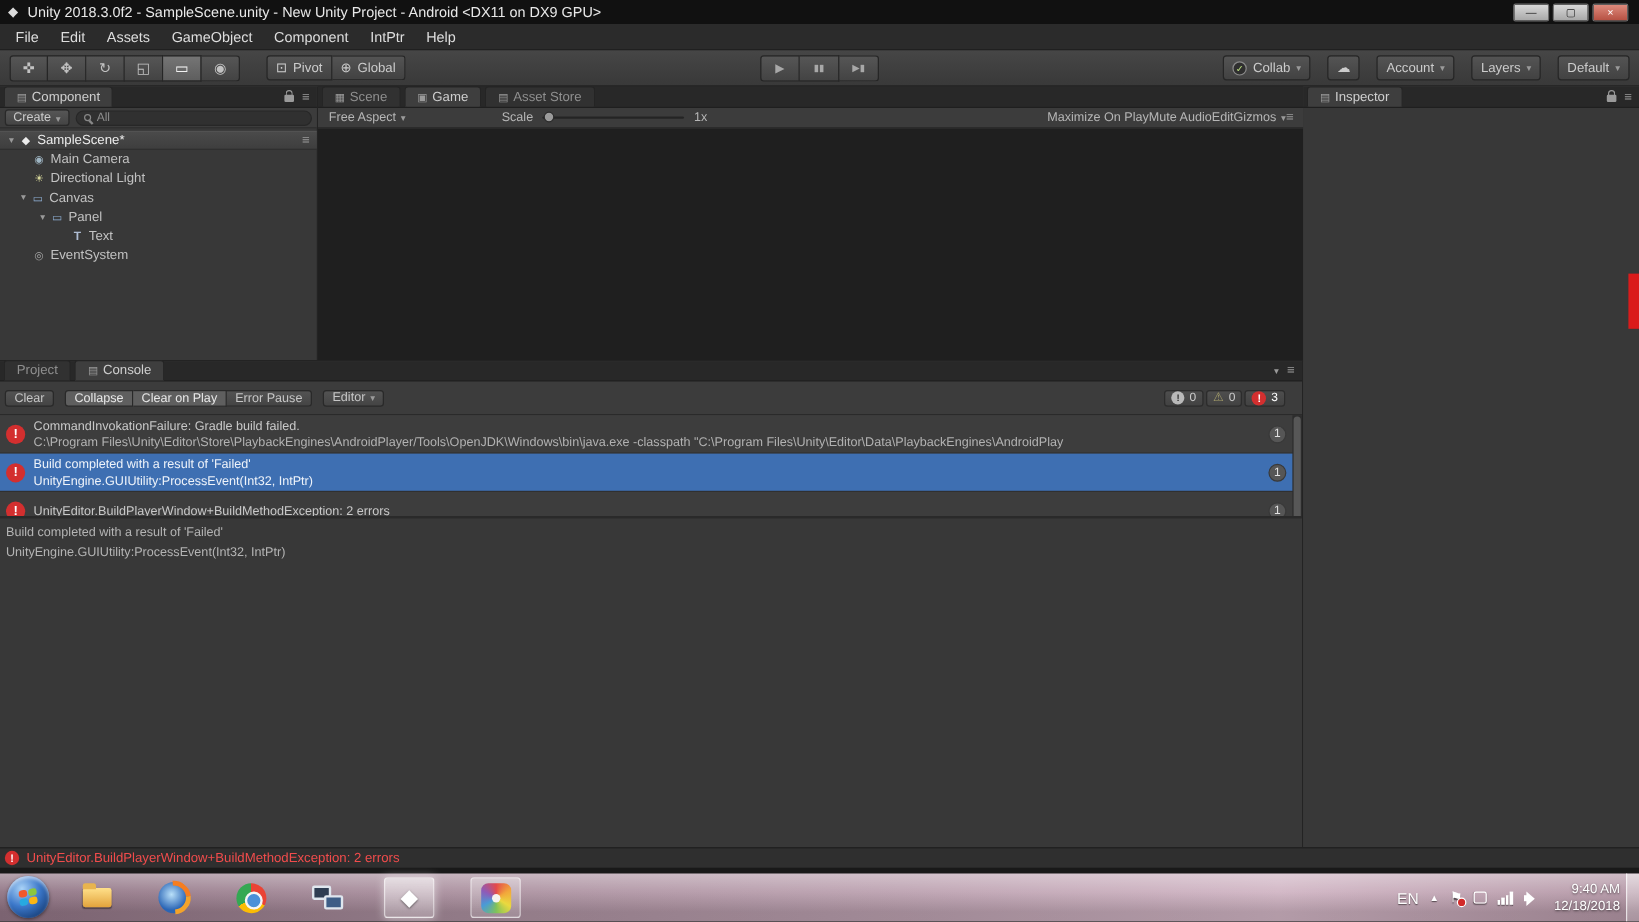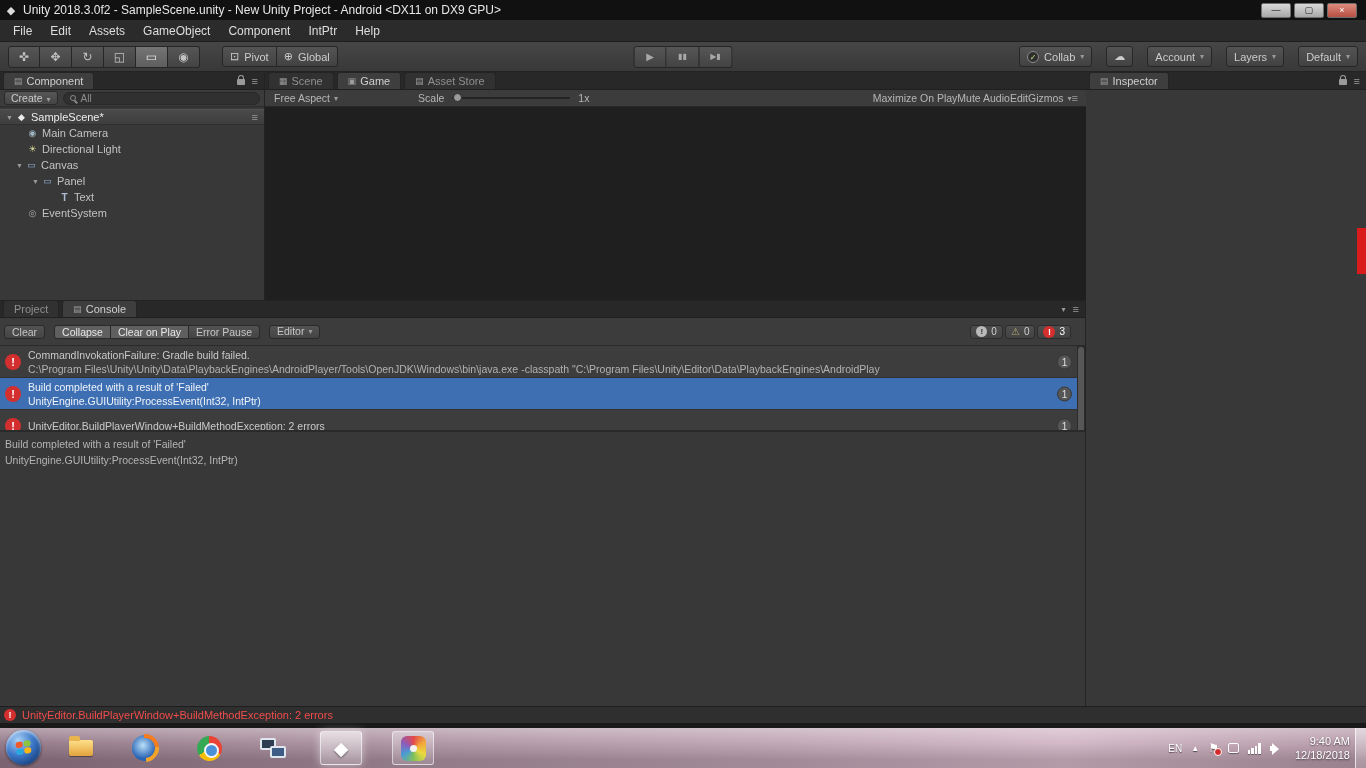--- a/index.html
+++ b/index.html
@@ -135,21 +135,21 @@
   .ff-icon::after { content:""; position:absolute; inset:-1px; border-radius:50%; border:4px solid transparent; border-top-color:#f57d20; border-right-color:#f3a32a; transform:rotate(40deg); }
   .chrome-icon { width:25px; height:25px; border-radius:50%; background:conic-gradient(#ea4335 0 33%, #fbbc05 0 66%, #34a853 0 100%); position:relative; }
   .chrome-icon::after { content:""; position:absolute; left:7px; top:7px; width:11px; height:11px; border-radius:50%; background:#4a90d9; border:2px solid #f4f4f4; }
   .putty-icon { position:relative; width:26px; height:24px; }
   .putty-icon .m1,.putty-icon .m2 { position:absolute; width:16px; height:12px; background:#2e3d52; border:2px solid #dfe6ee; border-radius:2px; }
   .putty-icon .m1 { left:0; top:2px; } .putty-icon .m2 { right:0; bottom:2px; background:#3d5d86; }
   .unity-task-glyph { color:#ffffff; font-size:19px; text-shadow:0 1px 2px rgba(0,0,0,.5); }
   .paint-icon { width:25px; height:25px; border-radius:6px; background:conic-gradient(#e4484b,#f2a73b,#ead93f,#7fc25a,#4a9bd6,#8e5bb8,#e4484b); position:relative; }
   .paint-icon::after { content:""; position:absolute; left:9px; top:9px; width:7px; height:7px; border-radius:50%; background:#f6f3ee; }
   .tray { position:absolute; right:16px; top:0; height:40px; display:flex; align-items:center; gap:9px; color:#ffffff; z-index:2; }
-  .lang { font-size:10px; text-shadow:0 1px 1px rgba(0,0,0,.55); }
+  .lang { font-size:13px; text-shadow:0 1px 1px rgba(0,0,0,.55); }
   .chev { font-size:8px; text-shadow:0 1px 1px rgba(0,0,0,.55); }
   .tray-flag { position:relative; font-size:12px; line-height:12px; text-shadow:0 1px 1px rgba(0,0,0,.55); }
   .tray-flag::after { content:""; position:absolute; right:-3px; bottom:-2px; width:6px; height:6px; border-radius:50%; background:#d22a2a; border:1px solid #fff; }
   .dev-icon { width:11px; height:10px; border:1.5px solid #ffffff; border-radius:2px; box-shadow:0 1px 1px rgba(0,0,0,.4); }
   .net-icon { display:flex; align-items:flex-end; gap:1px; height:11px; }
   .net-icon span { width:2.5px; background:#ffffff; box-shadow:0 1px 1px rgba(0,0,0,.4); }
   .nb1{height:4px;} .nb2{height:6px;} .nb3{height:8px;} .nb4{height:11px;}
   .vol-icon { position:relative; width:12px; height:12px; }
   .vol-icon::before { content:""; position:absolute; left:0; top:4px; width:4px; height:5px; background:#ffffff; }
   .vol-icon::after { content:""; position:absolute; left:2px; top:1px; border-style:solid; border-width:6px 7px; border-color:transparent transparent transparent transparent; border-right-color:#ffffff; transform:rotate(180deg); }
@@ -380,21 +380,21 @@
         <span class="mini-err">!</span>
         <span>3</span>
       </div>
     </div>
   </div>
   <div class="console-list">
     <div class="entry">
       <div class="err-badge-icon">!</div>
       <div class="entry-lines">
         <div class="l1">CommandInvokationFailure: Gradle build failed.</div>
-        <div class="l2">C:\Program Files\Unity\Unity\Data\PlaybackEngines\AndroidPlayer/Tools\OpenJDK\Windows\bin\java.exe -classpath "C:\Program Files\Unity\Editor\Data\PlaybackEngines\AndroidPlay</div>
+        <div class="l2">C:\Program Files\Unity\Editor\Store\PlaybackEngines\AndroidPlayer/Tools\OpenJDK\Windows\bin\java.exe -classpath "C:\Program Files\Unity\Editor\Data\PlaybackEngines\AndroidPlay</div>
       </div>
       <div class="cbadge">1</div>
     </div>
     <div class="entry even selected">
       <div class="err-badge-icon">!</div>
       <div class="entry-lines">
         <div class="l1">Build completed with a result of 'Failed'</div>
         <div class="l2">UnityEngine.GUIUtility:ProcessEvent(Int32, IntPtr)</div>
       </div>
       <div class="cbadge">1</div>

